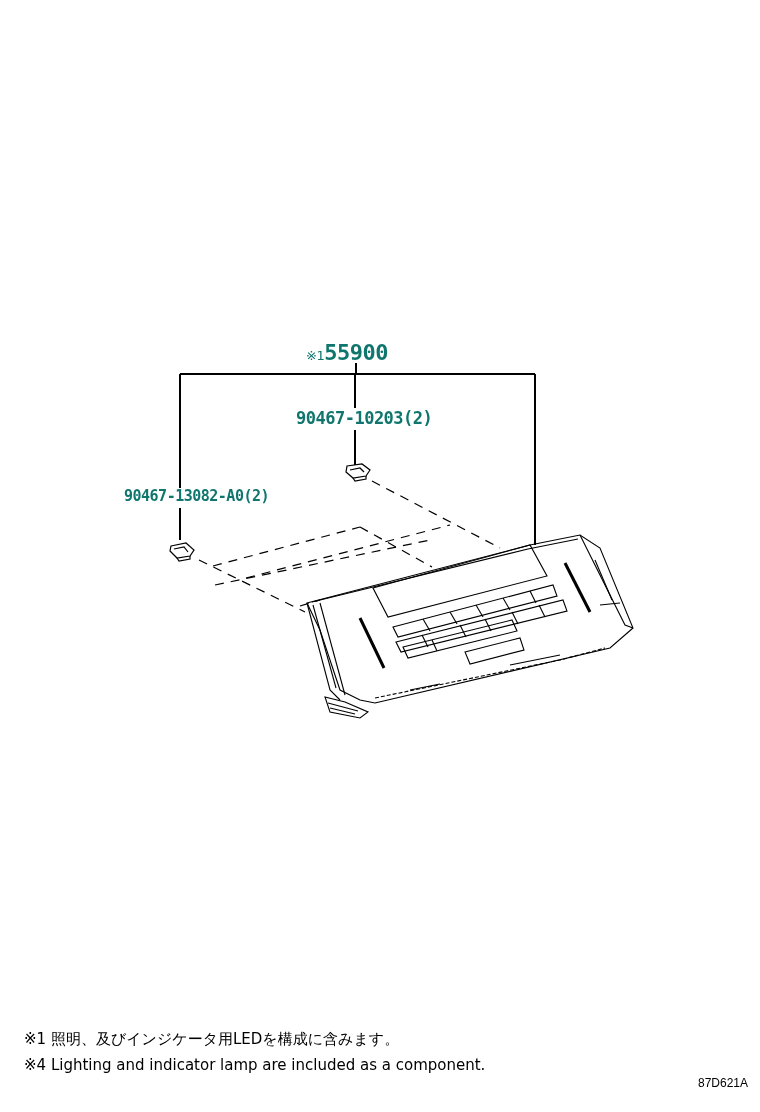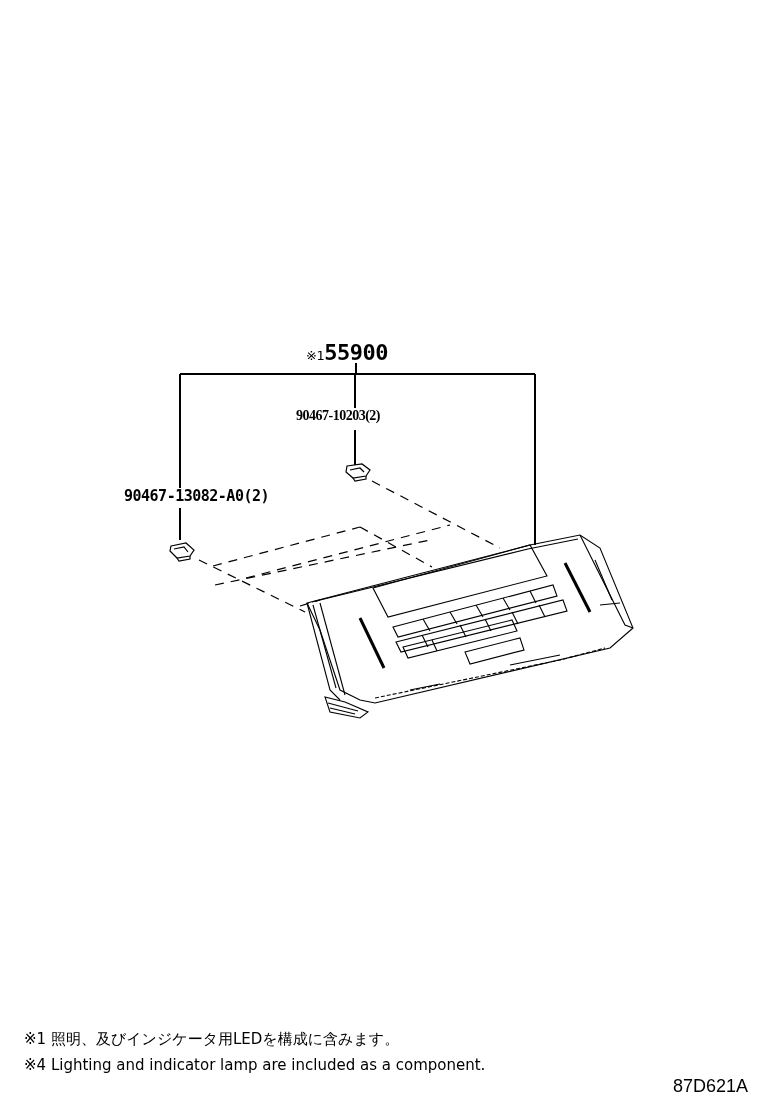--- a/index.html
+++ b/index.html
@@ -1,26 +1,26 @@
 <!DOCTYPE html>
 <html><head>
 <meta charset="utf-8">
 <style>
   html, body { margin: 0; padding: 0; background: #ffffff; }
   body { width: 760px; height: 1112px; position: relative; overflow: hidden; font-family: "DejaVu Sans", sans-serif; color: #000; }
   svg.diagram { position: absolute; left: 0; top: 0; }
-  .lbl { position: absolute; font-family: "DejaVu Sans Mono", monospace; font-weight: bold; color: #000000; white-space: nowrap; letter-spacing: -0.5px; text-align: right; }
+  .lbl { position: absolute; font-family: "DejaVu Sans Mono", monospace; font-weight: bold; color: #0f766e; white-space: nowrap; letter-spacing: -0.5px; text-align: right; }
   .main-part { left: 306px; top: 340px; font-size: 22px; }
   .main-part .mark { font-size: 13px; font-weight: normal; font-family: "DejaVu Sans", sans-serif; }
-  .part-a { left: 296px; top: 408px; font-size: 14px; font-family: Liberation Serif, serif; }
+  .part-a { left: 296px; top: 408px; font-size: 17px; }
   .part-b { left: 124px; top: 487px; font-size: 15px; }
   .note { position: absolute; left: 24px; font-size: 15px; font-family: "DejaVu Sans", sans-serif; white-space: nowrap; }
   .note-jp { top: 1030px; }
   .note-en { top: 1056px; }
-  .code { position: absolute; right: 12px; top: 1076px; font-size: 18px; font-family: "Liberation Sans", sans-serif; }
+  .code { position: absolute; right: 12px; top: 1076px; font-size: 12px; font-family: "Liberation Sans", sans-serif; }
 </style>
 </head>
 <body>
 
 <svg class="diagram" width="760" height="1112" viewBox="0 0 760 1112" xmlns="http://www.w3.org/2000/svg">
   <g fill="none" stroke="#000">
 
     <g stroke-width="2">
       <line x1="356" y1="363" x2="356" y2="374"></line>
       <line x1="180" y1="374" x2="535" y2="374"></line>

